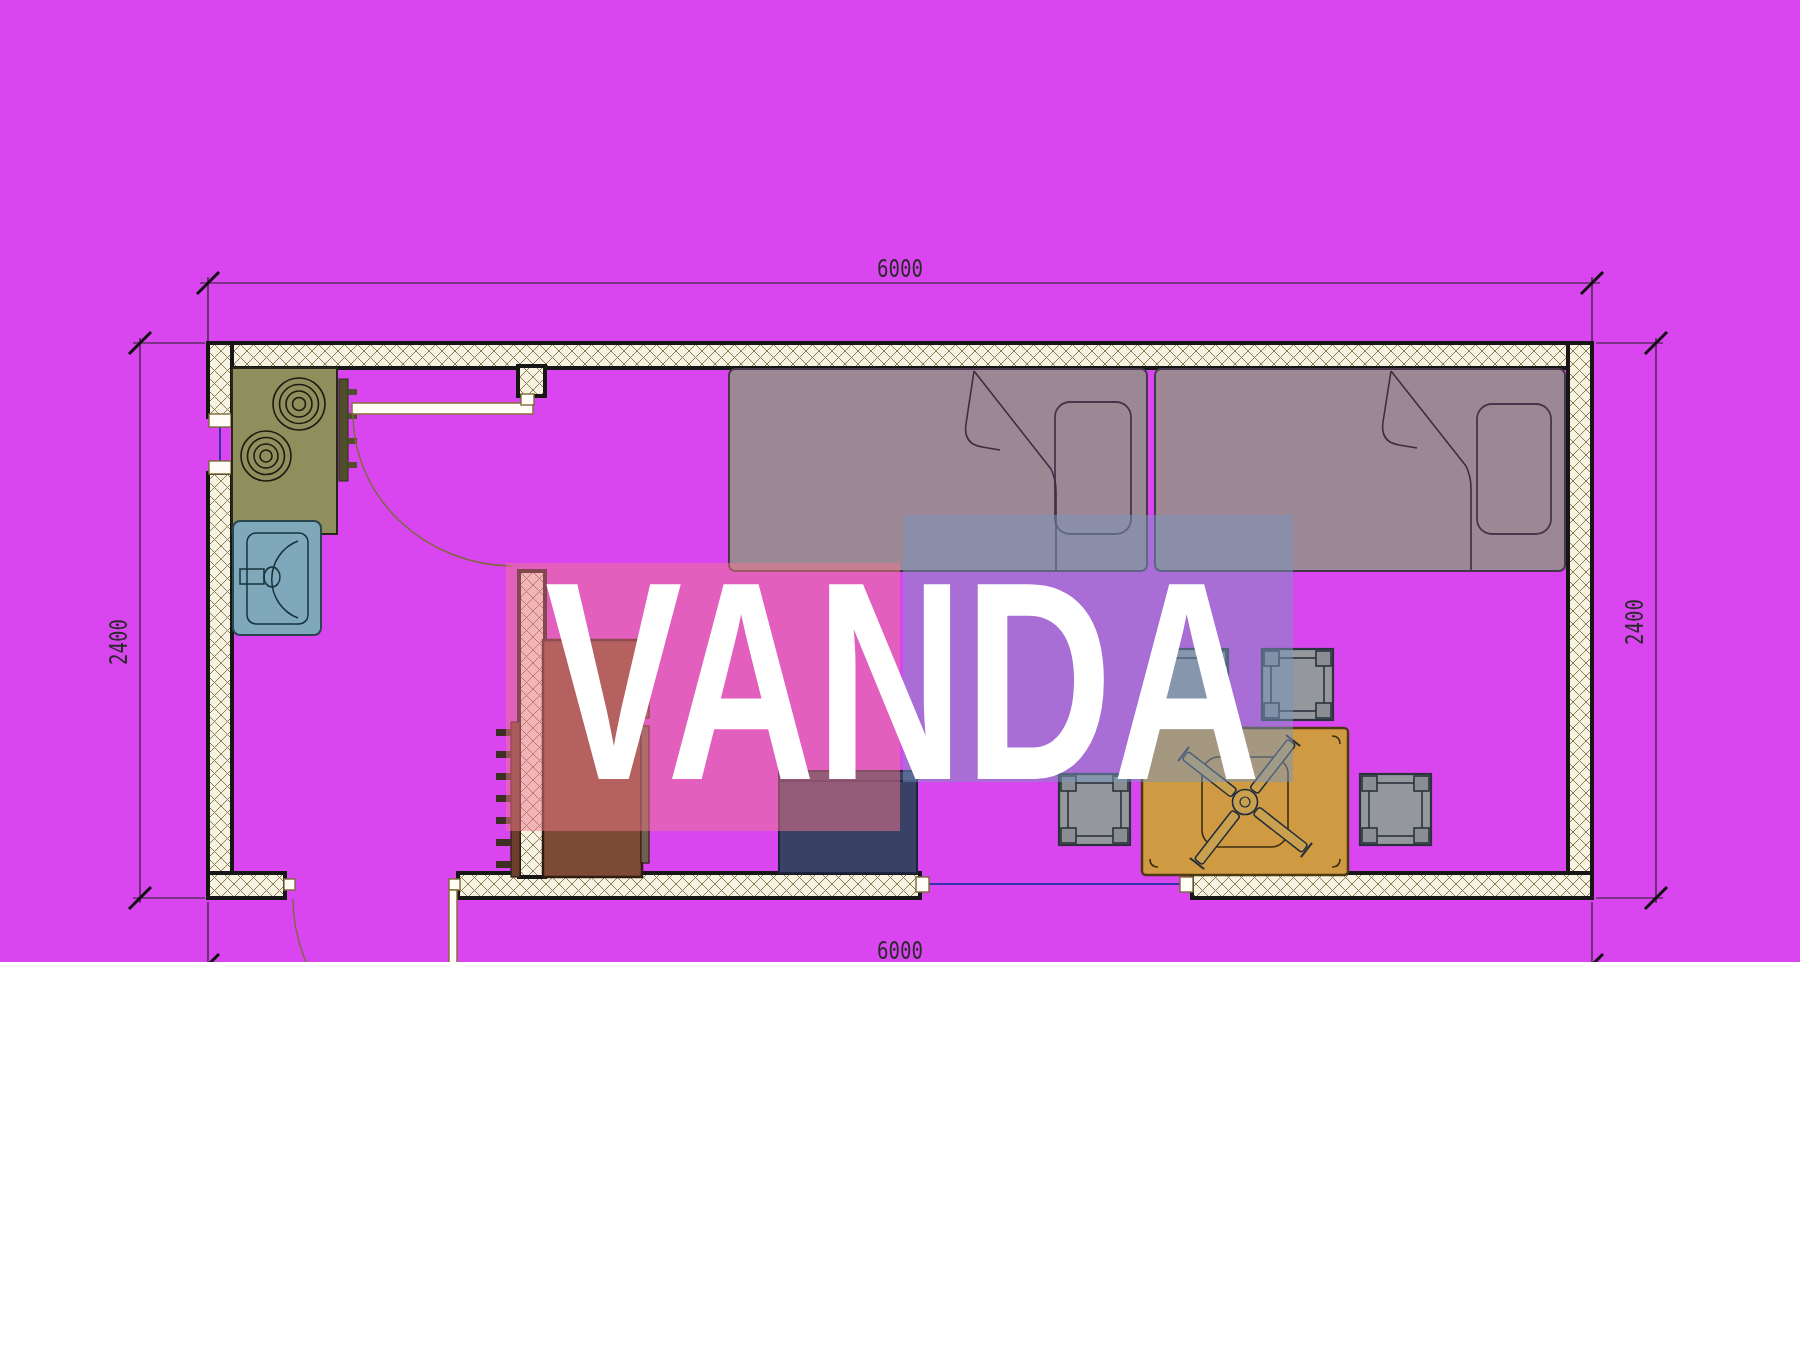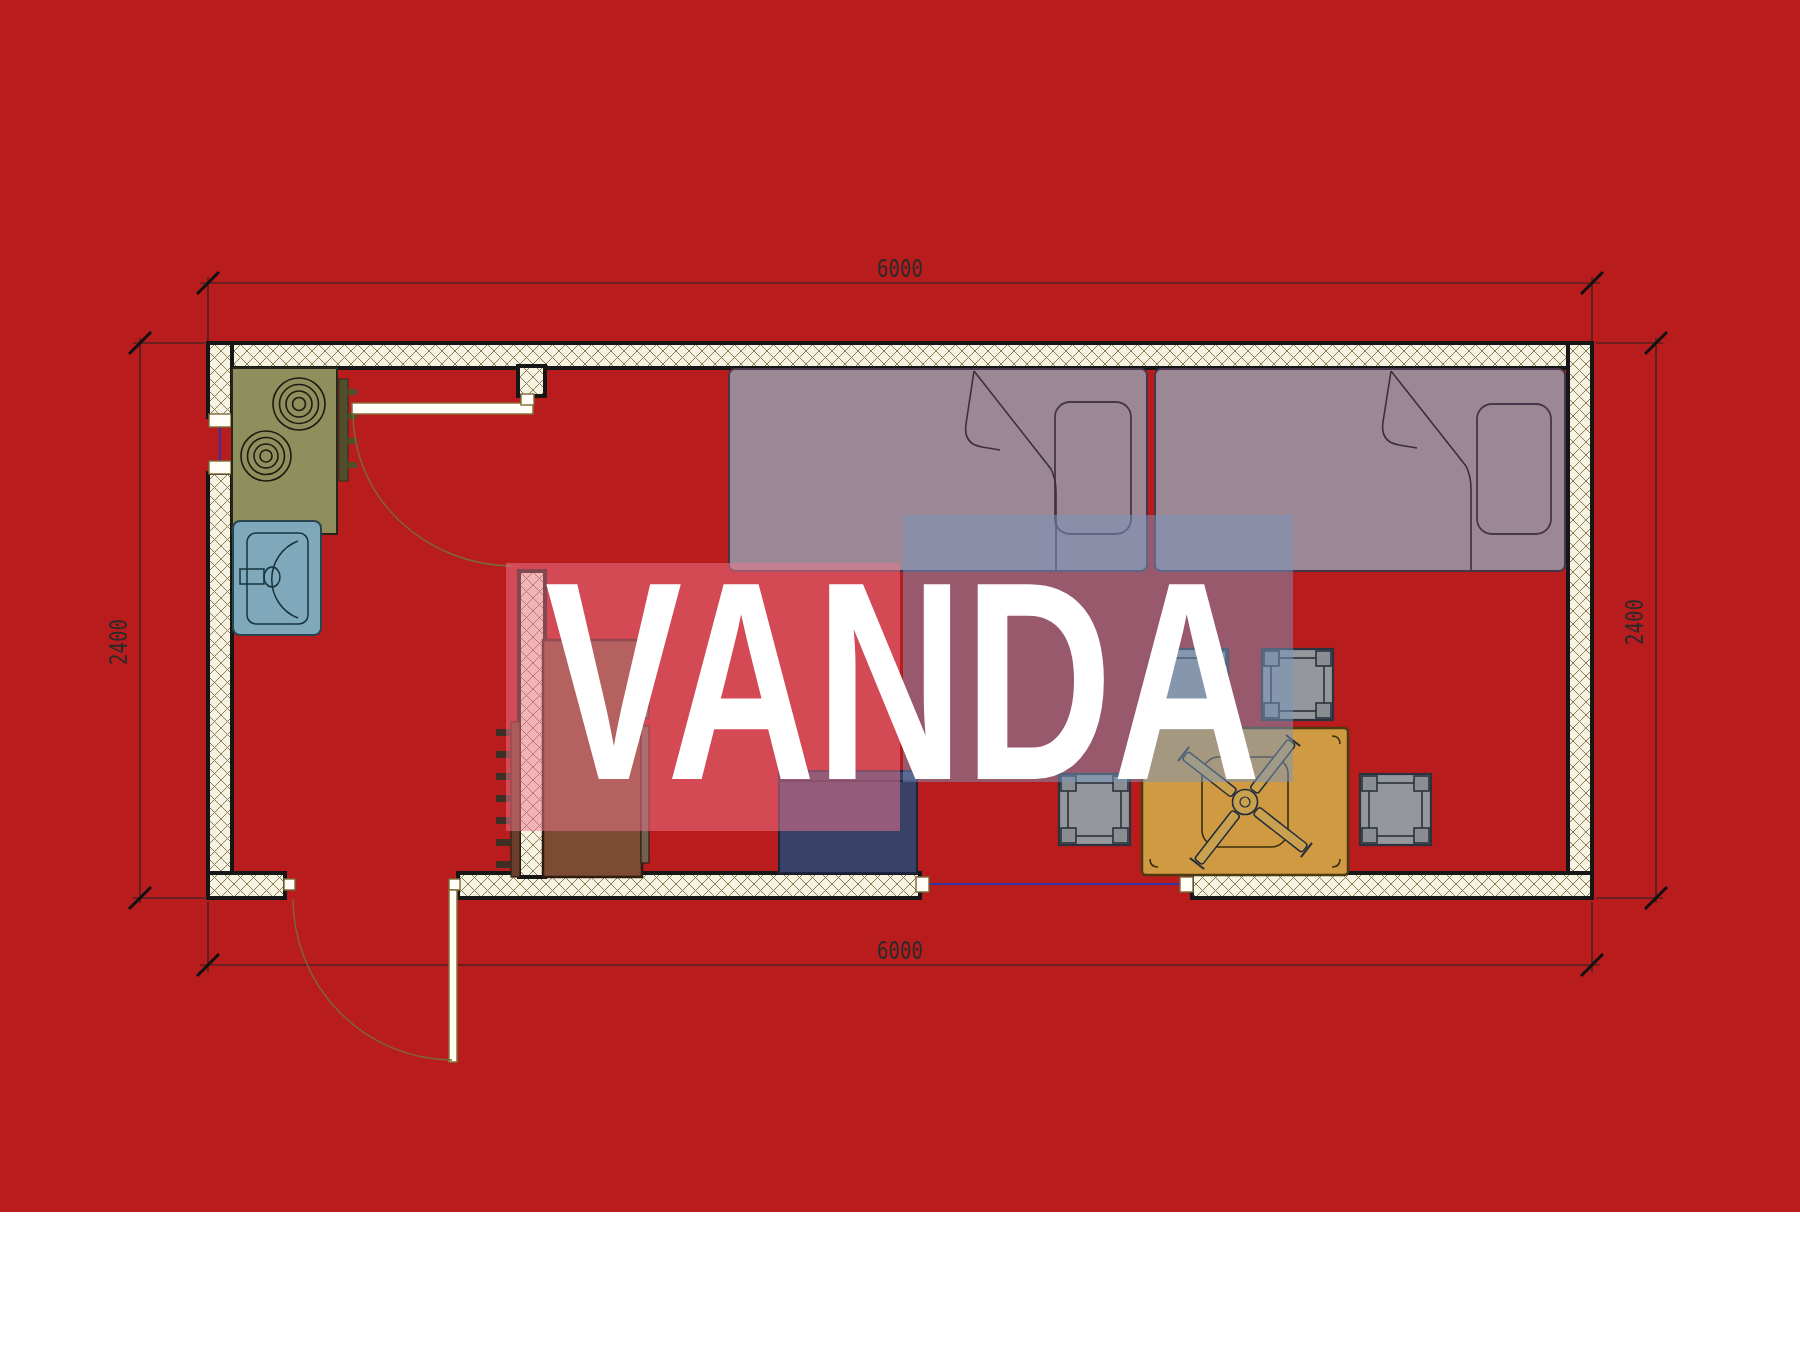--- a/index.html
+++ b/index.html
@@ -1,16 +1,16 @@
 <!DOCTYPE html>
 <html><head>
 <meta charset="utf-8">
 <style>
   html,body{margin:0;padding:0;background:#fff;}
-  .page{position:relative;width:1800px;height:1212px;background:#b91c1c;overflow:hidden;
+  .page{position:relative;width:1800px;height:962px;background:#d946ef;overflow:hidden;
         font-family:"DejaVu Sans","Liberation Sans",sans-serif;}
   svg text.dim{font-family:"DejaVu Sans Mono","Liberation Mono",monospace;font-size:24px;fill:#2a2a2a;}
   svg text.wm{font-family:"Liberation Sans","DejaVu Sans",sans-serif;font-weight:bold;fill:#ffffff;font-size:283px;}
   .dimline{stroke:#222;stroke-width:1.2;fill:none;}
   .tick{stroke:#111;stroke-width:3;fill:none;}
   .wall{fill:url(#hatch);stroke:#161616;stroke-width:4;}
   .doorline{stroke:#8a6d3b;stroke-width:1.5;fill:#fffdf5;}
   .arc{stroke:#7a6a3a;stroke-width:1.4;fill:none;}
   .jamb{fill:#fffdf5;stroke:#7a6a3a;stroke-width:1.4;}
   .winline{stroke:#3333aa;stroke-width:2;fill:none;}

